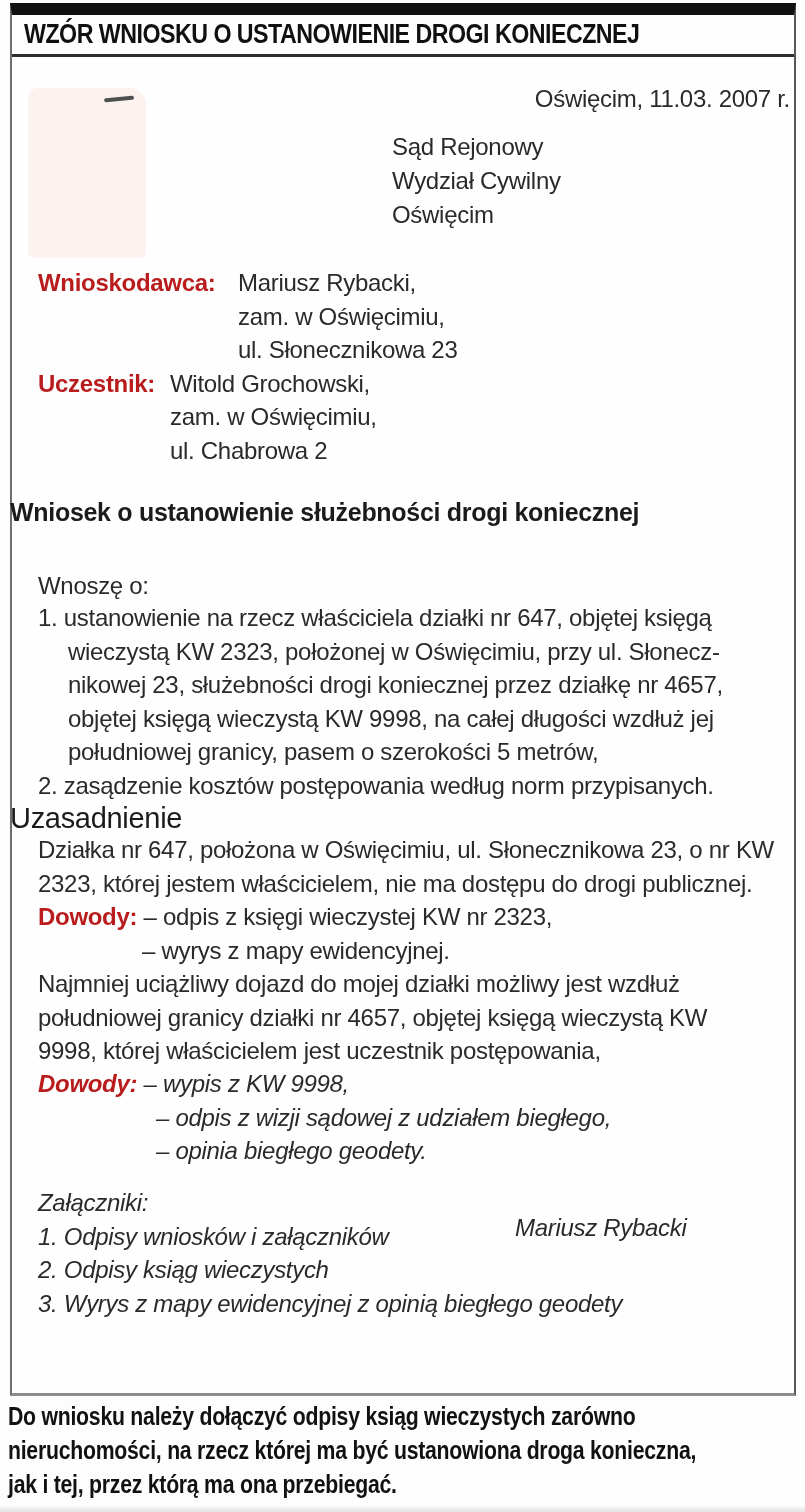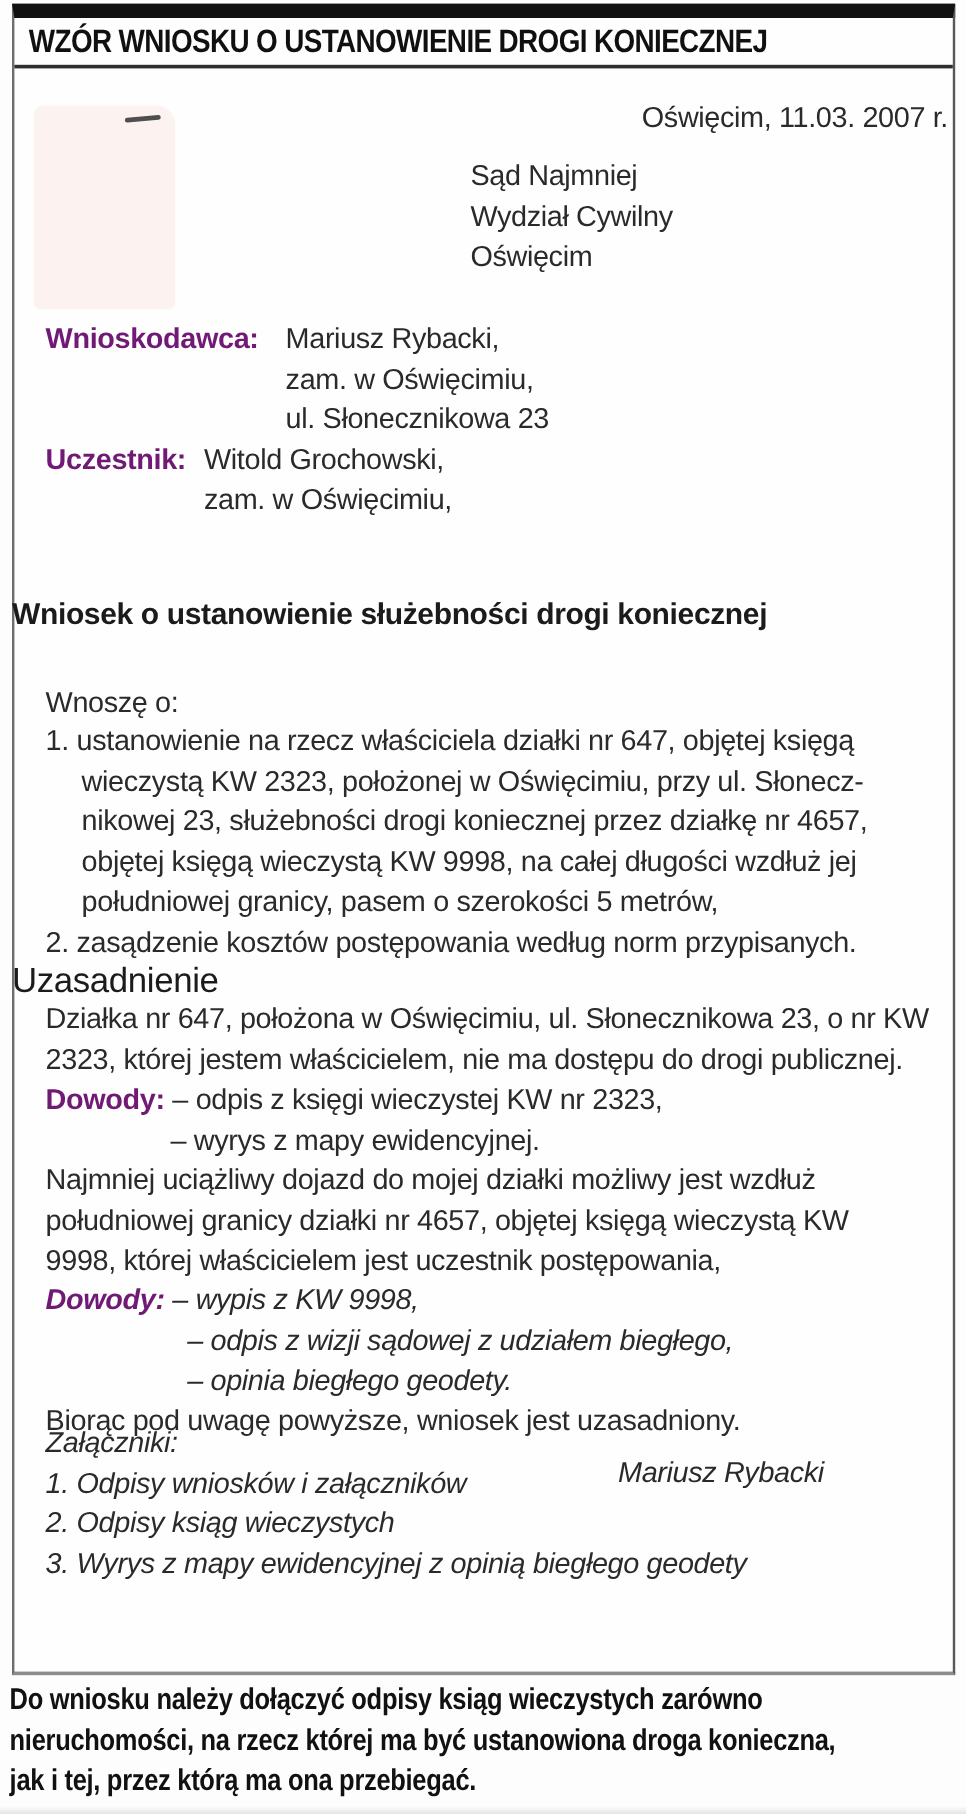--- a/index.html
+++ b/index.html
@@ -35,21 +35,21 @@
     letter-spacing:-0.6px;white-space:nowrap;
     transform:scaleX(0.86);transform-origin:left center;
   }
   
   .block{
     position:absolute;
     font-size:24px;line-height:33.5px;
     letter-spacing:-0.3px;color:#2a2a2a;
     white-space:nowrap;
   }
-  .block .bl, .bold{font-weight:bold;color:#701a75;}
+  .block .bl, .bold{font-weight:bold;color:#b91c1c;}
   .centered{left:10px;width:804px;text-align:left;}
   .date-line{top:82px;right:15px;text-align:right;}
   .court-block{left:392px;top:130px;line-height:34px;}
   .parties-block{left:38px;top:266px;}
   .party-label{display:inline-block;}
   .party-label.w200{width:200px;}
   .party-label.w132{width:132px;}
   .ind200{margin-left:200px;}
   .ind132{margin-left:132px;}
   .motion-title{top:496px;font-weight:bold;color:#1b1b1b;font-size:25px;}
@@ -104,31 +104,32 @@
     </div>
   </div>
 
   <div class="block date-line">Oświęcim, 11.03. 2007 r.</div>
 
   <div class="redaction">
     <div class="redaction-mark"></div>
   </div>
 
   <div class="block court-block">
-    <div>Sąd Najmniej</div>
+    <div>Sąd Rejonowy</div>
     <div>Wydział Cywilny</div>
     <div>Oświęcim</div>
   </div>
 
   <div class="block parties-block">
     <div><span class="bl party-label w200">Wnioskodawca:</span><span>Mariusz Rybacki,</span></div>
     <div class="ind200">zam. w Oświęcimiu,</div>
     <div class="ind200">ul. Słonecznikowa 23</div>
     <div><span class="bl party-label w132">Uczestnik:</span><span>Witold Grochowski,</span></div>
     <div class="ind132">zam. w Oświęcimiu,</div>
+    <div class="ind132">ul. Chabrowa 2</div>
   </div>
 
   <div class="block centered motion-title">Wniosek o ustanowienie służebności drogi koniecznej</div>
 
   <div class="block intro-line">Wnoszę o:</div>
 
   <div class="block list-block">
     <div>1. ustanowienie na rzecz właściciela działki nr 647, objętej księgą</div>
     <div class="cont30">wieczystą KW 2323, położonej w Oświęcimiu, przy ul. Słonecz-</div>
     <div class="cont30">nikowej 23, służebności drogi koniecznej przez działkę nr 4657,</div>
@@ -154,21 +155,20 @@
     <div>południowej granicy działki nr 4657, objętej księgą wieczystą KW</div>
     <div>9998, której właścicielem jest uczestnik postępowania,</div>
   </div>
 
   <div class="block evidence2">
     <div><span class="bl">Dowody:</span> <span>– wypis z KW 9998,</span></div>
     <div class="cont">– odpis z wizji sądowej z udziałem biegłego,</div>
     <div class="cont">– opinia biegłego geodety.</div>
   </div>
 
-  <div class="block closing">Biorąc pod uwagę powyższe, wniosek jest uzasadniony.</div>
 
   <div class="block signature">Mariusz Rybacki</div>
 
   <div class="block attachments">
     <div>Załączniki:</div>
     <div class="att-item">1. Odpisy wniosków i załączników</div>
     <div class="att-item">2. Odpisy ksiąg wieczystych</div>
     <div class="att-item">3. Wyrys z mapy ewidencyjnej z opinią biegłego geodety</div>
   </div>
 

